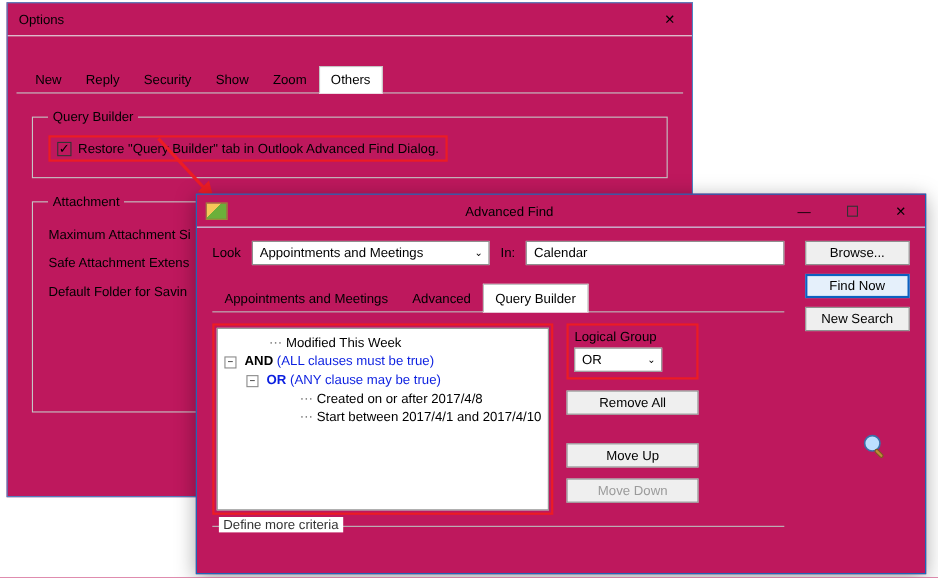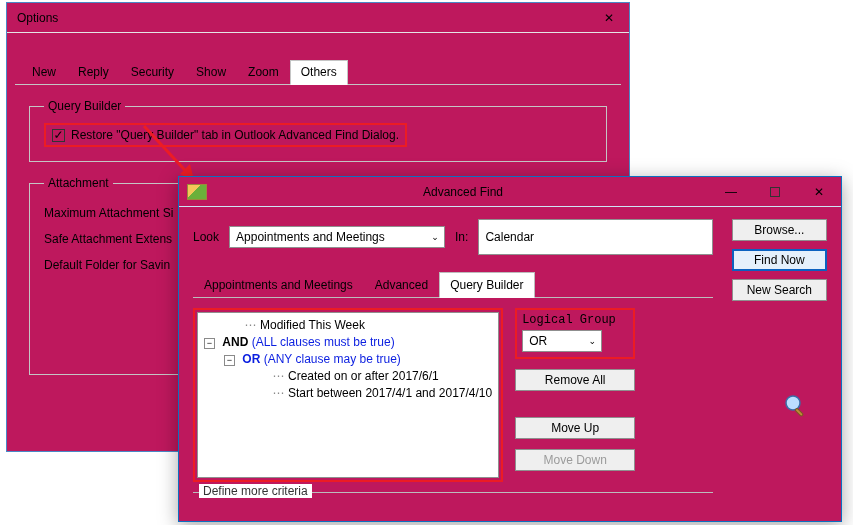--- a/index.html
+++ b/index.html
@@ -30,21 +30,21 @@
   .appicon { width: 20px; height: 16px; margin-left: 8px; display: inline-block; background: linear-gradient(135deg,#f6c759 40%,#6bb03a 0); border: 1px solid #9b8a3a; }
   .winbtns { display: flex; }
   .winbtn { width: 44px; height: 30px; display: flex; align-items: center; justify-content: center; font-family: inherit; font-size: 13px; }
 
   .advbody { padding: 12px 14px 0 14px; position: relative; height: calc(100% - 30px); }
   .lookrow { display: flex; align-items: center; gap: 10px; }
   .lbl { white-space: nowrap; }
   .combo { position: relative; flex: 0 0 auto; }
   .combo input { border: 1px solid #8f8f8f; height: 22px; padding: 2px 20px 2px 6px; background: #fff; width: 100%; }
   .combo .dd { position: absolute; right: 2px; top: 0; bottom: 0; width: 16px; display: flex; align-items: center; justify-content: center; font-size: 9px; pointer-events: none; }
-  .inbox { background: #fff; border: 1px solid #8f8f8f; height: 36px; display: flex; align-items: center; padding: 0 6px; }
+  .inbox { background: #fff; border: 1px solid #8f8f8f; height: 22px; display: flex; align-items: center; padding: 0 6px; }
 
   .btn3d { height: 22px; border: 1px solid #8f8f8f; background: #efefef; display: flex; align-items: center; justify-content: center; padding: 0 14px; min-width: 88px; font-family: inherit; }
   .btn3d.primary { border: 2px solid #0b61c0; background: #e5f0fb; }
   .btn3d.disabled { color: #9b9b9b; }
 
   .rightcol { position: absolute; right: 14px; top: 12px; display: flex; flex-direction: column; gap: 8px; align-items: stretch; }
 
   .tabs2 { display: flex; border-bottom: 1px solid #bcbcbc; margin-top: 16px; }
   .tabs2 .tab2 { padding: 5px 10px; border: 1px solid transparent; cursor: default; top: 1px; position: relative; }
   .tabs2 .tab2.active { border: 1px solid #bcbcbc; border-bottom: 1px solid #fff; background: #fff; }
@@ -56,21 +56,21 @@
   .tree .node { white-space: nowrap; line-height: 17px; }
   .expander { display: inline-flex; width: 11px; height: 11px; border: 1px solid #8a8a8a; align-items: center; justify-content: center; font-size: 9px; line-height: 9px; margin-right: 4px; background: #fff; }
   .dots { color: #8a8a8a; display: inline-block; width: 18px; text-align: center; letter-spacing: 1px; }
   .kw { font-weight: 700; }
   .hint { color: #0b1fe0; }
   .tree .leaf { padding-left: 38px; }
   .tree .leaf2 { padding-left: 66px; }
 
   .midcol { flex: 0 0 120px; display: flex; flex-direction: column; gap: 10px; }
   .logicalwrap { border: 2px solid #ec1c24; padding: 3px 5px 5px 5px; }
-  .logicalwrap .lbl { display: block; margin-bottom: 3px; font-family: Liberation Mono, monospace; }
+  .logicalwrap .lbl { display: block; margin-bottom: 3px; }
   .spacer { height: 6px; }
 
   .definefs { margin: 10px 0 0 0; border: none; border-top: 1px solid #bcbcbc; padding: 0; }
   .definefs .deflbl { position: relative; top: -9px; background: #fff; padding: 0 4px; margin-left: 6px; color: #333; }
 
   .mag { position: absolute; right: 34px; bottom: 104px; width: 24px; height: 24px; }
 
   
   .arrow { position: absolute; left: 140px; top: 122px; width: 66px; height: 74px; pointer-events: none; }
 </style>
@@ -169,21 +169,21 @@
             <span class="expander">−</span>
             <span class="kw">AND</span>
             <span class="hint">(ALL clauses must be true)</span>
           </div>
           <div class="node" style="padding-left:20px">
             <span class="expander">−</span>
             <span class="kw hint">OR</span>
             <span class="hint">(ANY clause may be true)</span>
           </div>
           <div class="node leaf2">
-            <span class="dots">⋯</span><span>Created on or after 2017/6/1</span>
+            <span class="dots">⋯</span><span>Created on or after 2017/4/8</span>
           </div>
           <div class="node leaf2">
             <span class="dots">⋯</span><span>Start between 2017/4/1 and 2017/4/10</span>
           </div>
         </div>
       </div>
 
       <div class="midcol">
         <div class="logicalwrap">
           <span class="lbl">Logical Group</span>

